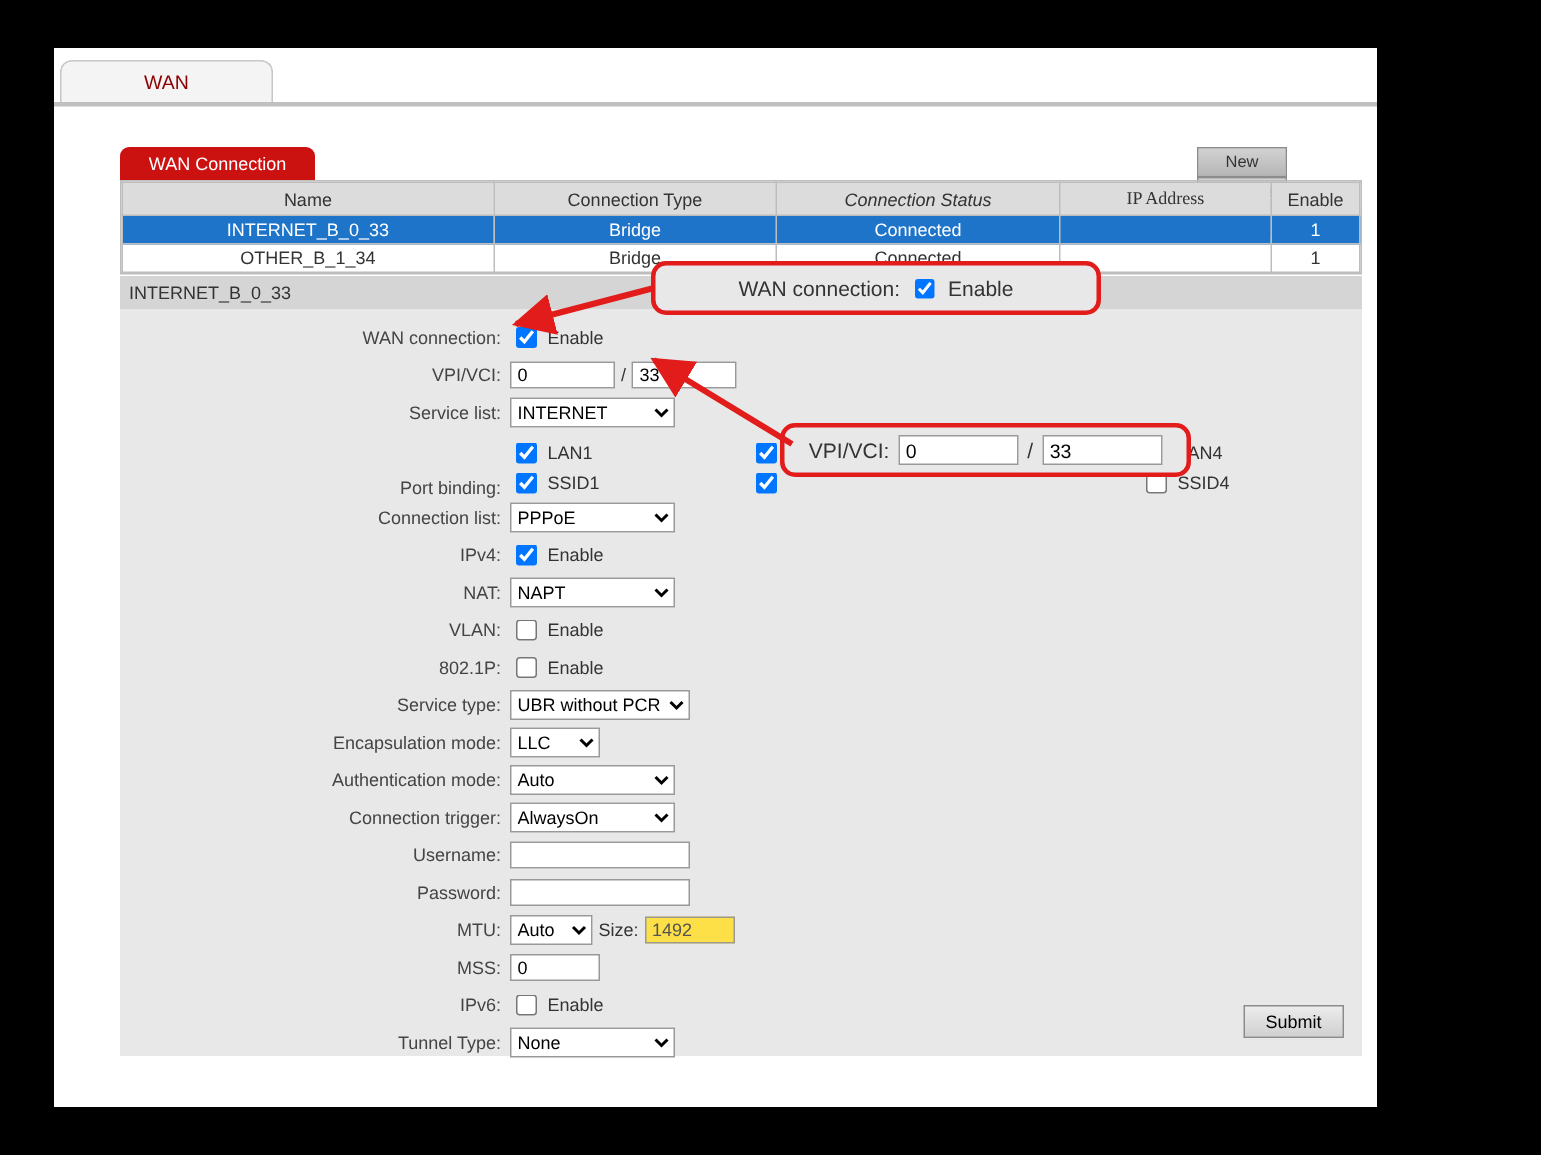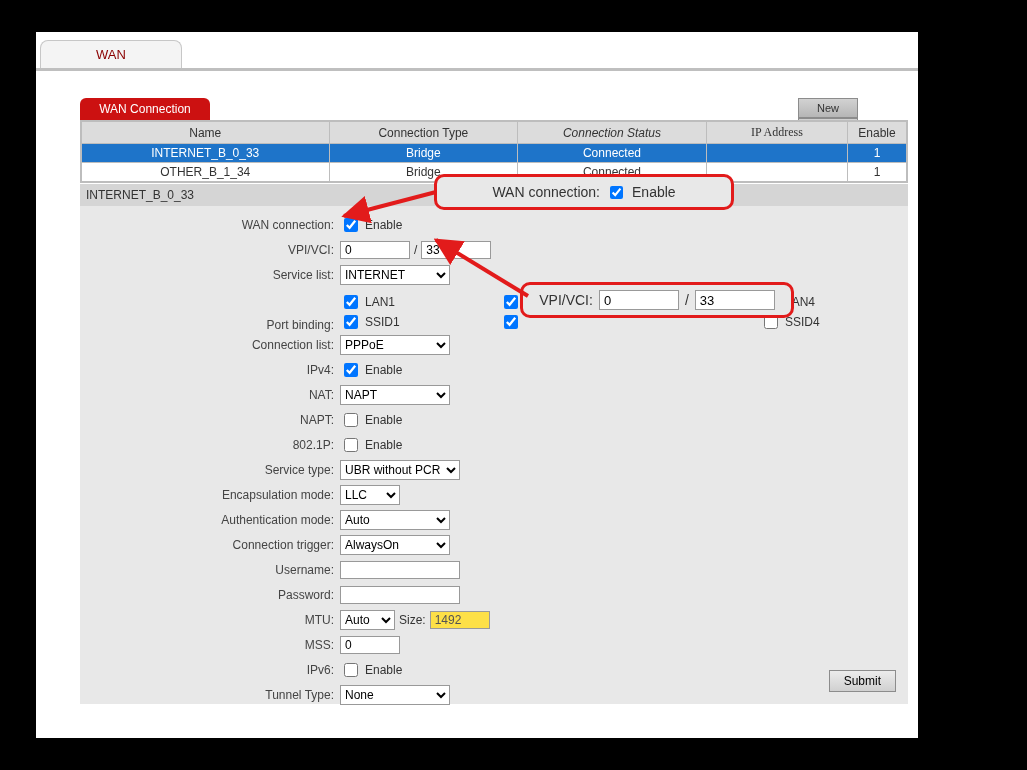--- a/index.html
+++ b/index.html
@@ -392,21 +392,21 @@
       <div class="row">
         <div class="lbl">NAT:</div>
         <div class="val">
           <select class="select-mid">
             <option>NAPT</option>
           </select>
         </div>
       </div>
 
       <div class="row">
-        <div class="lbl">NAPT:</div>
+        <div class="lbl">VLAN:</div>
         <div class="val">
           <input type="checkbox" class="cb" style="">
           <span>Enable</span>
         </div>
       </div>
 
       <div class="row">
         <div class="lbl">802.1P:</div>
         <div class="val">
           <input type="checkbox" class="cb" style="">

